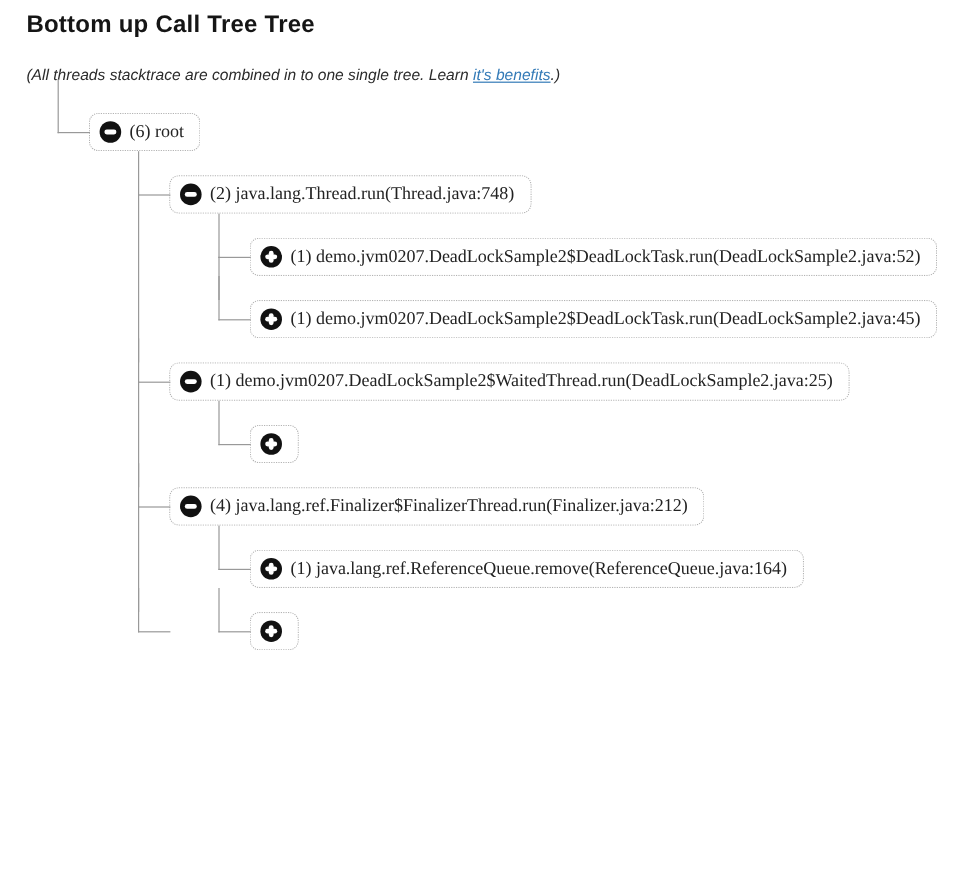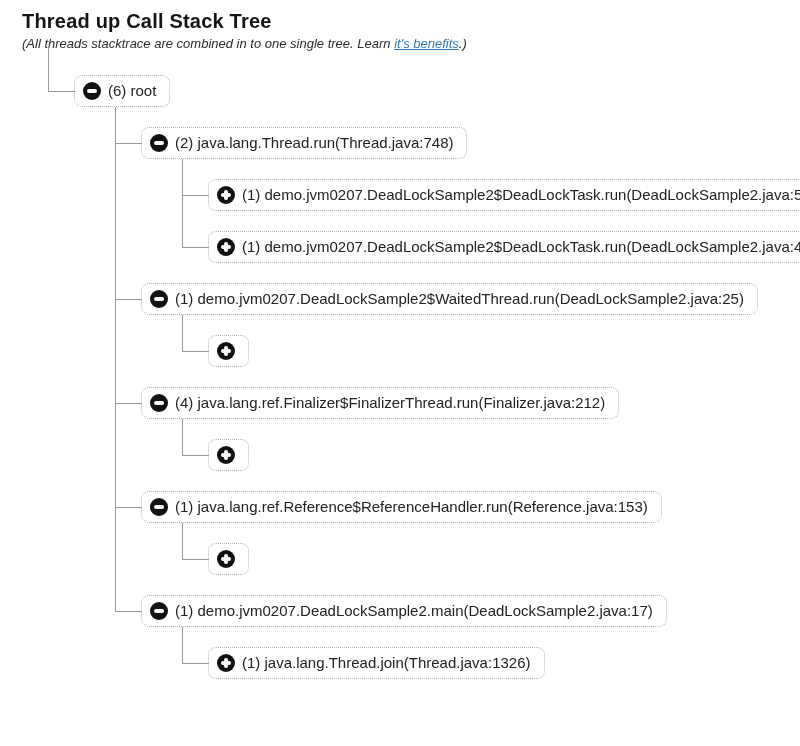--- a/index.html
+++ b/index.html
@@ -12,33 +12,33 @@
   .page { padding: 10px 0 0 22px; }
 
   
   .page-title {
     font-size: 20px;
     font-weight: 700;
     color: #151515;
     letter-spacing: 0.2px;
   }
   .page-subtitle {
-    margin-top: 3px;
+    margin-top: 22px;
     font-size: 13px;
     font-style: italic;
     color: #2b2b2b;
   }
   .page-subtitle a {
     color: #337ab7;
     text-decoration: underline;
     cursor: pointer;
   }
 
   
-  .tree { margin-top: 6px; font-size: 15px; color: #222; }
+  .tree { margin-top: 6px; font-size: 15px; color: #222; font-family: Liberation Serif, serif; }
   .tree ul { list-style: none; }
   .tree li { position: relative; margin-top: 20px; padding-left: 26px; }
 
   
   .tree li::before {
     content: "";
     position: absolute;
     left: 0; top: -20px;
     width: 26px; height: 36px;
     border-left: 1px solid #999;
@@ -90,21 +90,21 @@
     position: absolute;
     top: 4px; bottom: 4px; left: 50%;
     width: 3.5px; margin-left: -1.75px;
     background: #fff; border-radius: 2px;
   }
 </style>
 </head>
 <body>
 
 <div class="page">
-  <h1 class="page-title">Thread up Call Stack Tree</h1>
+  <h1 class="page-title">Bottom up Call Tree Tree</h1>
   <div class="page-subtitle">
     <span>(All threads stacktrace are combined in to one single tree. Learn </span><a>it's benefits</a><span>.)</span>
   </div>
 
   <div class="tree" id="tree">
       <ul>
         <li><div class="node">
             <span class="toggle collapse">
               <span class="bar-h"></span>
             </span>
@@ -148,45 +148,27 @@
                 <span class="toggle collapse">
                   <span class="bar-h"></span>
                 </span>
                 <span class="label">(4) java.lang.ref.Finalizer$FinalizerThread.run(Finalizer.java:212)</span>
               </div><ul>
                 <li><div class="node">
                     <span class="toggle expand">
                       <span class="bar-h"></span>
                       <span class="bar-v"></span>
                     </span>
+                    <span class="label">(1) java.lang.ref.ReferenceQueue.remove(ReferenceQueue.java:164)</span>
                   </div></li>
               </ul></li>
-            <li><div class="node">
-                <span class="toggle collapse">
-                  <span class="bar-h"></span>
-                </span>
-                <span class="label">(1) java.lang.ref.Reference$ReferenceHandler.run(Reference.java:153)</span>
-              </div><ul>
+            <li><ul>
                 <li><div class="node">
                     <span class="toggle expand">
                       <span class="bar-h"></span>
                       <span class="bar-v"></span>
                     </span>
-                  </div></li>
-              </ul></li>
-            <li><div class="node">
-                <span class="toggle collapse">
-                  <span class="bar-h"></span>
-                </span>
-                <span class="label">(1) demo.jvm0207.DeadLockSample2.main(DeadLockSample2.java:17)</span>
-              </div><ul>
-                <li><div class="node">
-                    <span class="toggle expand">
-                      <span class="bar-h"></span>
-                      <span class="bar-v"></span>
-                    </span>
-                    <span class="label">(1) java.lang.Thread.join(Thread.java:1326)</span>
                   </div></li>
               </ul></li>
           </ul></li>
       </ul>
     </div>
 </div>
 
 </body></html>

